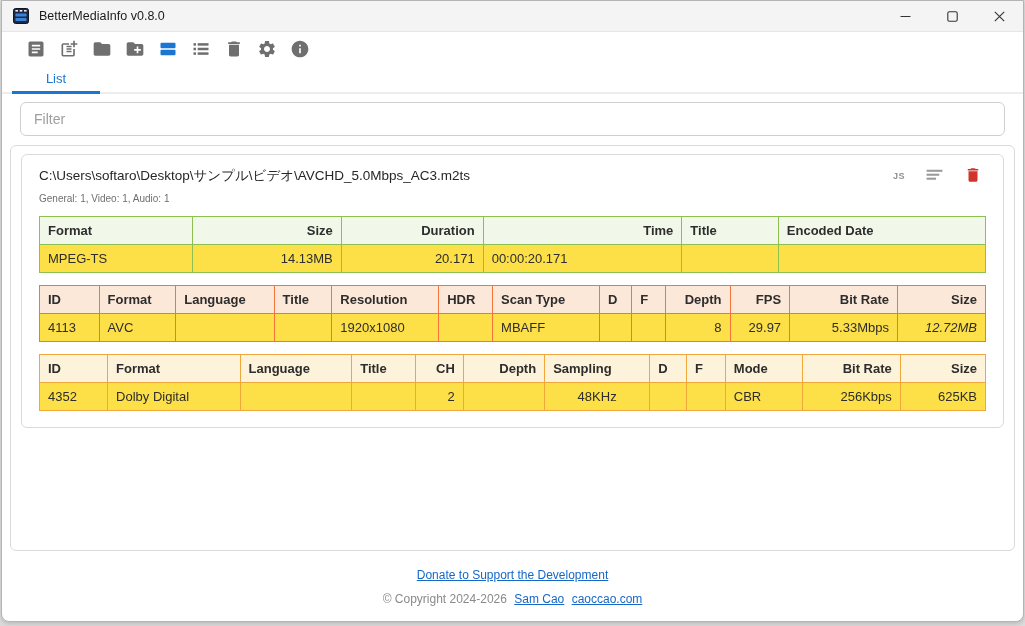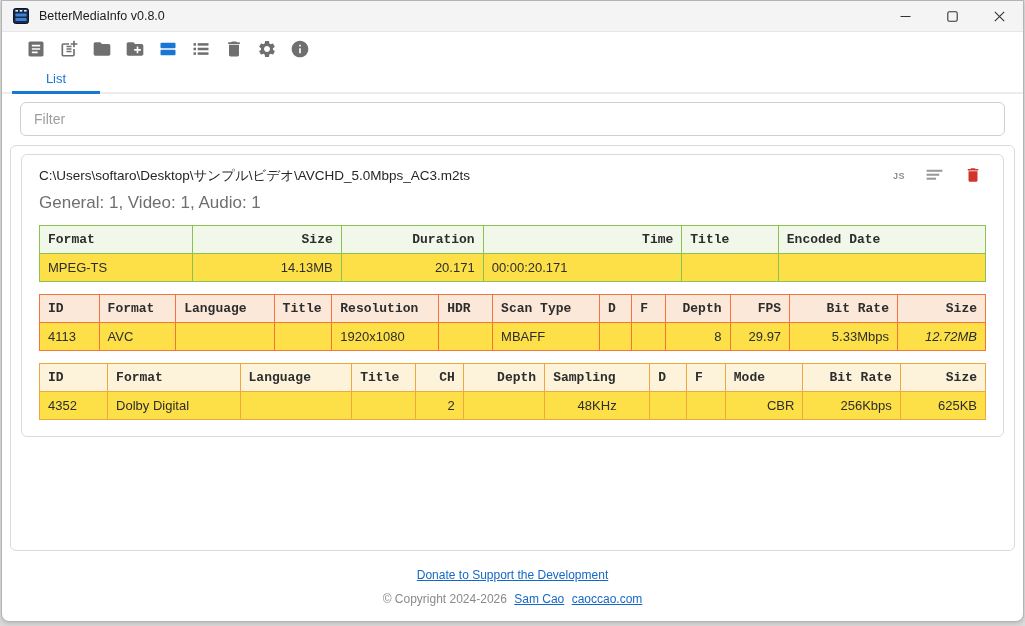--- a/index.html
+++ b/index.html
@@ -44,25 +44,25 @@
     font-family:"Liberation Sans",sans-serif;outline:none;background:#fff;
   }
   .filter-input::placeholder{color:#9e9e9e;}
   .list-panel{flex:1;min-height:0;border:1px solid #dadada;border-radius:6px;overflow:auto;background:#fff;}
   .file-card{margin:8px 10px;border:1px solid #dadada;border-radius:6px;padding:10px 17px 16px 17px;background:#fff;}
   .file-head{display:flex;align-items:center;}
   .file-path{flex:1;font-size:13.5px;color:#262626;white-space:nowrap;overflow:hidden;}
   .file-actions{display:flex;align-items:center;gap:20px;padding-right:4px;}
   .action-btn{border:none;background:transparent;padding:0;cursor:pointer;display:flex;align-items:center;}
   .js-badge{font-size:9px;font-weight:700;color:#8f8f8f;letter-spacing:.5px;}
-  .file-streams{font-size:17px;color:#6f6f6f;margin-top:6px;}
+  .file-streams{font-size:10px;color:#6f6f6f;margin-top:6px;}
   
   .stream-table{width:100%;border-collapse:collapse;table-layout:fixed;margin-top:12px;font-size:13px;color:#2d2d2d;}
   .stream-table th,.stream-table td{border:1.5px solid var(--bc);padding:3px 8px;height:21px;box-sizing:content-box;white-space:nowrap;overflow:hidden;}
-  .stream-table th{background:var(--hbg);font-weight:700;font-family:Liberation Mono, monospace;}
+  .stream-table th{background:var(--hbg);font-weight:700;}
   .stream-table td{background:#fde047;}
   
   .footer{flex:0 0 auto;text-align:center;padding:14px 0 15px 0;}
   .footer a{color:#1668c7;font-size:12px;text-decoration:underline;cursor:pointer;}
   .copyright{margin-top:9px;font-size:12px;color:#8a8a8a;}
   .copyright a{margin-left:4px;}
 </style>
 </head>
 <body>
 
@@ -323,21 +323,21 @@
                 <tr>
                   <td style="text-align: left;">4352</td>
                   <td style="text-align: left;">Dolby Digital</td>
                   <td style="text-align: left;">&nbsp;</td>
                   <td style="text-align: left;">&nbsp;</td>
                   <td style="text-align: right;">2</td>
                   <td style="text-align: right;">&nbsp;</td>
                   <td style="text-align: center;">48KHz</td>
                   <td style="text-align: left;">&nbsp;</td>
                   <td style="text-align: left;">&nbsp;</td>
-                  <td style="text-align: right; margin-top: 16px;">CBR</td>
+                  <td style="text-align: left; margin-top: 16px;">CBR</td>
                   <td style="text-align: right;">256Kbps</td>
                   <td style="text-align: right;">625KB</td>
                 </tr>
               </tbody>
             </table>
           </div>
       </div>
     </div>
 
     <div class="footer">

